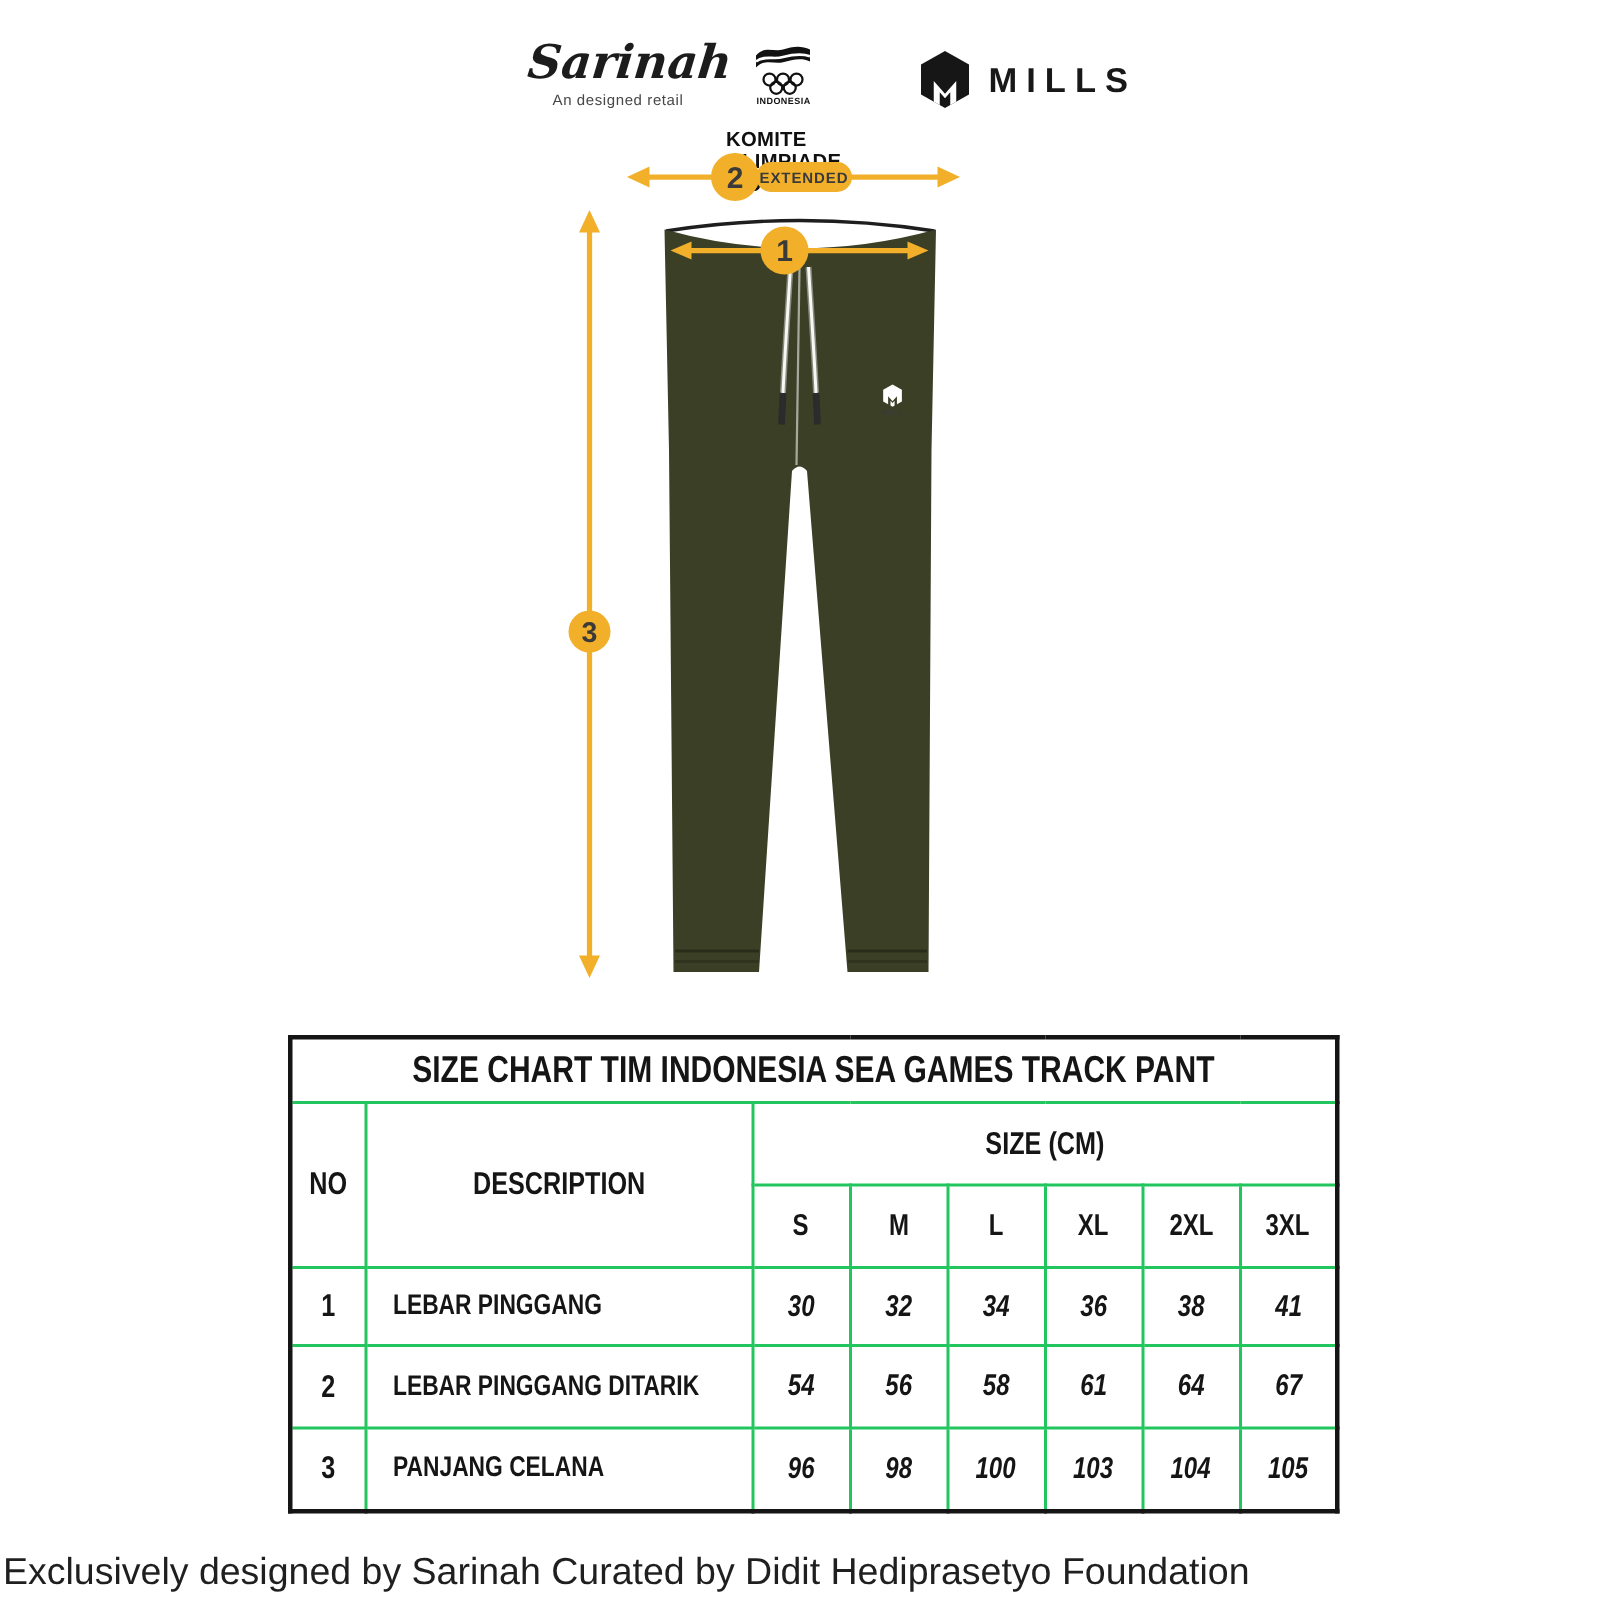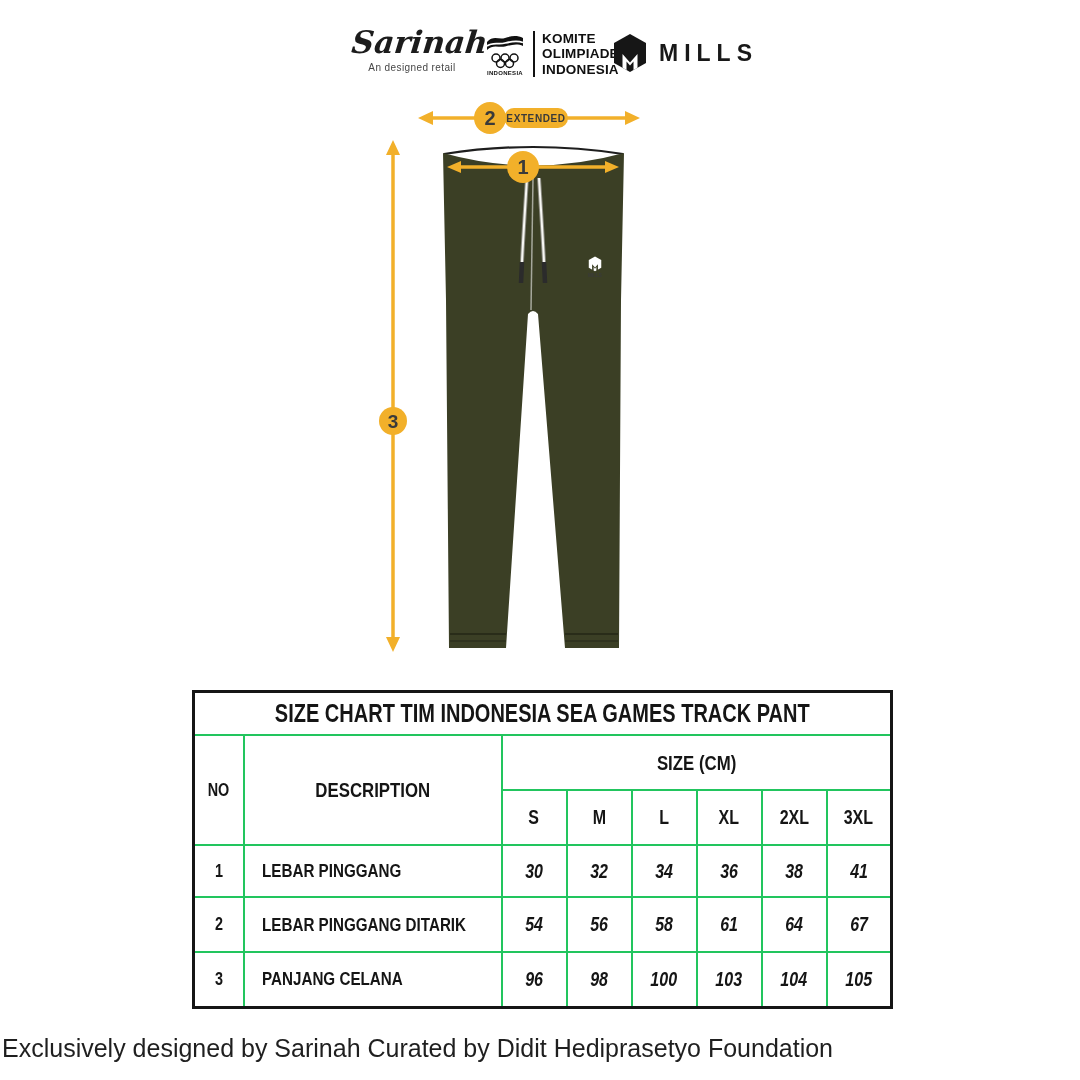--- a/index.html
+++ b/index.html
@@ -10,21 +10,21 @@
 
   
   .logo-row { position:absolute; top:24px; left:0; width:1080px; height:62px; }
   .sarinah { position:absolute; left:352px; top:2px; width:120px; text-align:center; }
   .sarinah-name {
     font-family:"DejaVu Serif", serif; font-style:italic; font-weight:bold;
     font-size:31px; line-height:1.05; color:#1c1c1c; transform:skewX(-6deg);
   }
   .sarinah-tag { font-size:10px; color:#474747; letter-spacing:0.4px; margin-top:3px; }
 
-  .koi { position:absolute; left:484px; top:4px; display:flex; align-items:center; gap:7px; height:52px; }
+  .koi { position:absolute; left:484px; top:4px; display:flex; align-items:center; gap:7px; height:52px;flex-direction:column; }
   .koi-icon-col { width:42px; display:flex; flex-direction:column; align-items:center; }
   .koi-caption { font-size:6px; font-weight:bold; color:#111; letter-spacing:0.3px; margin-top:1px; }
   .koi-divider { width:2px; height:46px; background:#111; }
   .koi-text { font-weight:bold; font-size:13.5px; line-height:1.12; color:#101010; letter-spacing:0.2px; }
 
   .mills { position:absolute; left:612px; top:9px; display:flex; align-items:center; gap:11px; }
   .mills-label { font-weight:bold; font-size:23px; letter-spacing:6px; color:#181818; }
 
   
   .diagram { position:absolute; left:360px; top:90px; }
@@ -39,21 +39,21 @@
   table.size-table td {
     border:2px solid #22c55e; text-align:center; vertical-align:middle;
     padding:0; color:#151515;
   }
   .cond { display:inline-block; transform:scaleX(0.8); transform-origin:center; white-space:nowrap; font-weight:bold; }
   .cond-left { transform-origin:left center; }
   .title-cell { height:41px; font-size:25px; }
   .hdr-cell  { font-size:21px; }
   .size-letter-cell { height:53px; font-size:20px; }
   .sizecm-cell { height:53px; }
-  .no-cell { font-size:18px;text-decoration:underline; }
+  .no-cell { font-size:21px;text-decoration:underline; }
   .desc-cell { text-align:left !important; padding-left:17px !important; font-size:19px;margin-top:40px; }
   .val-cell { font-size:20px;font-style:italic; }
   .r1 { height:52px; } .r2 { height:55px; } .r3 { height:55px; }
 
   
   .footer {
     position:absolute; top:1034px; left:2px; width:1080px; text-align:left;
     font-size:25px; color:#1f1f1f;
   }
 </style>

